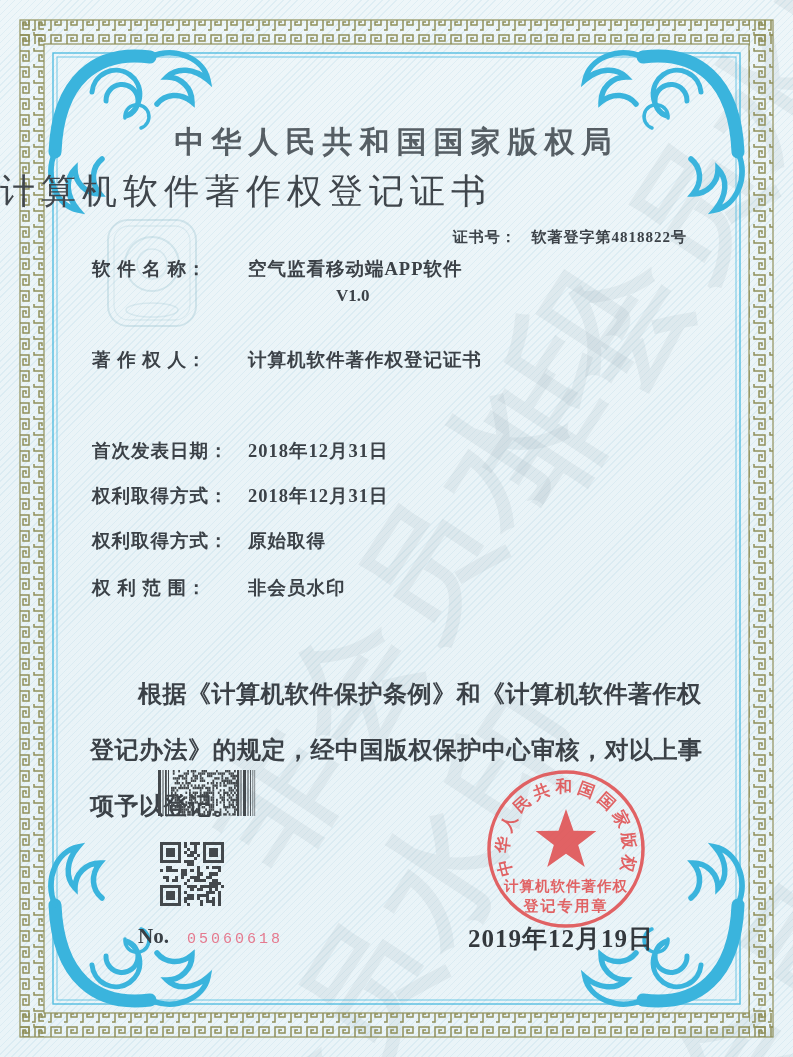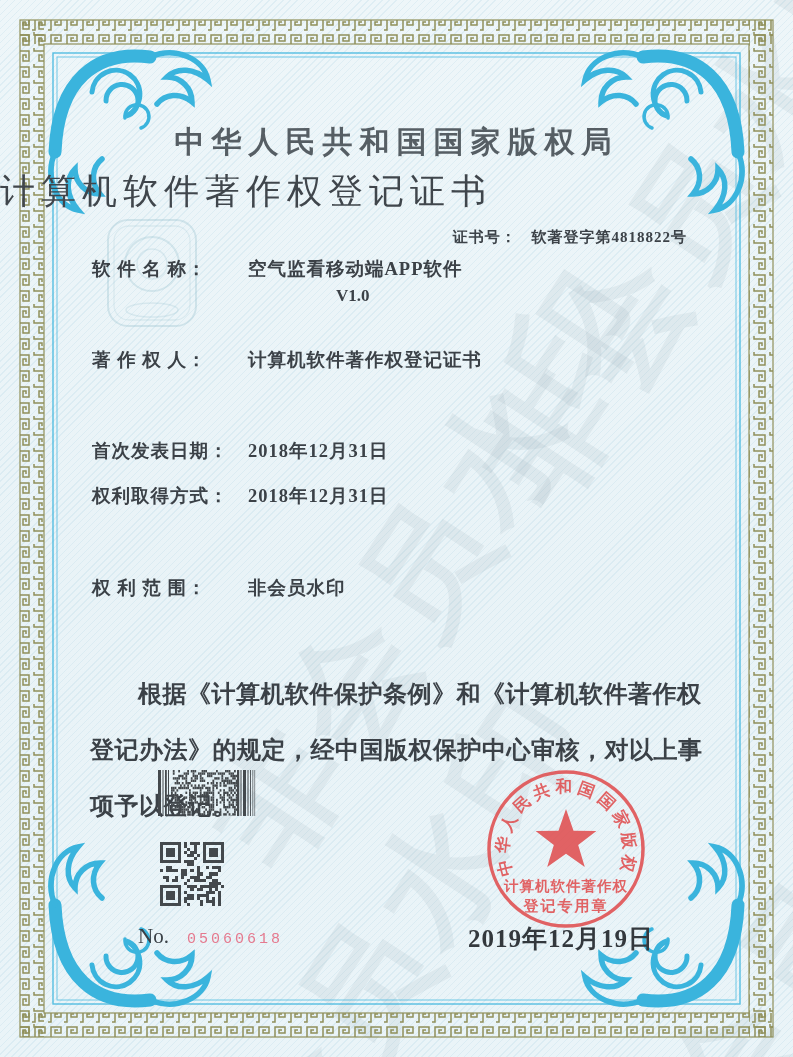--- a/index.html
+++ b/index.html
@@ -45,21 +45,21 @@
   .r1{top:256px}.r1b{top:286px}.r2{top:347px}.r3{top:438px}.r4{top:483px}
   .r5{top:528px}.r6{top:575px}.r7{top:622px}
   .paragraph{
     position:absolute;left:90px;top:666px;width:618px;
     font-size:24px;line-height:56px;color:#3b4147;font-weight:700;
     text-indent:2em;letter-spacing:0.5px;
   }
   .barcode{position:absolute;left:158px;top:770px;}
   .qrcode{position:absolute;left:160px;top:842px;}
   .serial{position:absolute;left:138px;top:924px;}
-  .serial .no-label{font-size:21px;color:#3a4046;font-weight:400;}
+  .serial .no-label{font-size:21px;color:#3a4046;font-weight:700;}
   .serial .no-value{
     font-size:15px;color:#e5798e;letter-spacing:3px;margin-left:14px;
     font-family:"Liberation Mono","DejaVu Sans Mono",monospace;
   }
   .issue-date{
     position:absolute;left:468px;top:922px;width:196px;text-align:left;
     font-size:25px;color:#33383d;font-weight:600;letter-spacing:1px;
   }
   .seal-svg{position:absolute;left:478px;top:760px;z-index:4;}
 </style>
@@ -135,20 +135,24 @@
       <span class="flabel">著 作 权 人：</span>
       <span class="fvalue">计算机软件著作权登记证书</span>
     </div>
     <div class="row r3">
       <span class="flabel">首次发表日期：</span>
       <span class="fvalue">2018年12月31日</span>
     </div>
     <div class="row r4">
       <span class="flabel">权利取得方式：</span>
       <span class="fvalue">2018年12月31日</span>
+    </div>
+    <div class="row r5">
+      <span class="flabel">权利取得方式：</span>
+      <span class="fvalue">原始取得</span>
     </div>
     <div class="row r6">
       <span class="flabel">权 利 范 围：</span>
       <span class="fvalue">非会员水印</span>
     </div>
 
     <div class="paragraph">根据《计算机软件保护条例》和《计算机软件著作权登记办法》的规定，经中国版权保护中心审核，对以上事项予以登记。</div>
 
     <svg class="barcode" id="barcode2d" width="100" height="46" viewBox="0 0 100 46">
         <rect x="0" y="0" width="3" height="46" fill="#44494d"></rect>

